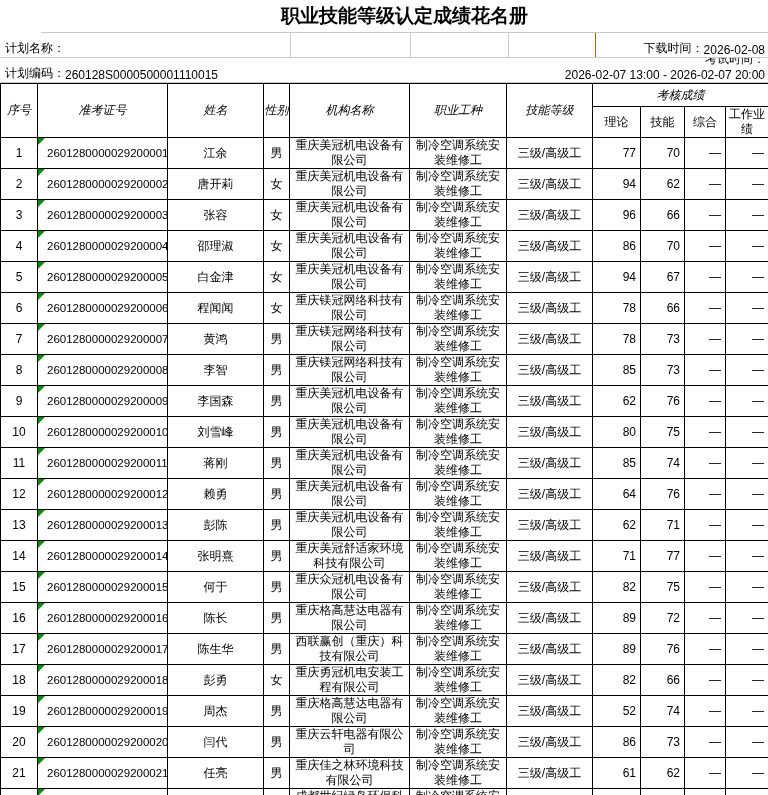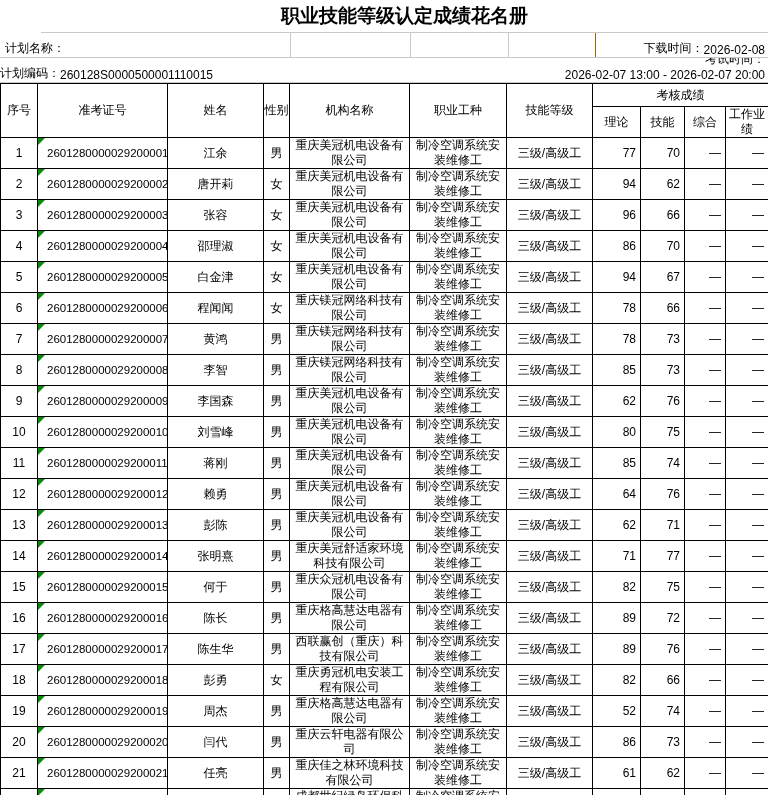--- a/index.html
+++ b/index.html
@@ -10,29 +10,29 @@
   .title-row{height:32px;border-bottom:1px solid #c9c9c9;display:flex;
     align-items:center;justify-content:center;font-size:19px;font-weight:bold;margin-left:41px;}
   .info-row{height:24px;border-bottom:1px solid #c9c9c9;display:flex;
     align-items:stretch;font-size:12px;}
   .seg{display:flex;align-items:flex-end;box-sizing:border-box;overflow:hidden;white-space:nowrap;}
   .seg-label{width:290px;padding-left:5px;}
   .seg-a{width:120px;border-left:1px solid #c9c9c9;}
   .seg-b{width:98px;border-left:1px solid #c9c9c9;}
   .seg-c{width:87px;border-left:1px solid #c9c9c9;}
   .seg-right{flex:1;border-left:1px solid #a16207;justify-content:flex-end;padding-right:3px;}
-  .seg-label-wide{flex:1;}
+  .seg-label-wide{flex:1;padding-left:5px;}
   .seg-right-nb{justify-content:flex-end;padding-right:3px;flex-direction:column;}
 
   
   table{border-collapse:collapse;table-layout:fixed;width:768px;}
   th,td{border:1px solid #000000;font-size:12px;font-weight:normal;
     padding:0 1px;overflow:hidden;text-align:center;vertical-align:middle;
     line-height:15px;box-sizing:border-box;word-break:break-all;}
-  thead tr.h1 th{height:23px;}
+  thead tr.h1 th{height:23px;font-style:italic;}
   thead tr.h2 th{height:24px;}
   tbody td{height:29px;}
   td.c-index{text-align:center;}
   td.c-ticket{text-align:right;padding-left:9px;position:relative;
     font-size:11.5px;letter-spacing:0;white-space:nowrap;}
   td.c-num{text-align:right;padding-right:4px;}
   th.c-gender,td.c-gender{padding:0;}
   .flag{position:absolute;top:0;left:0;width:0;height:0;
     border-top:7px solid #0a8a0a;border-right:7px solid transparent;}
 </style>

